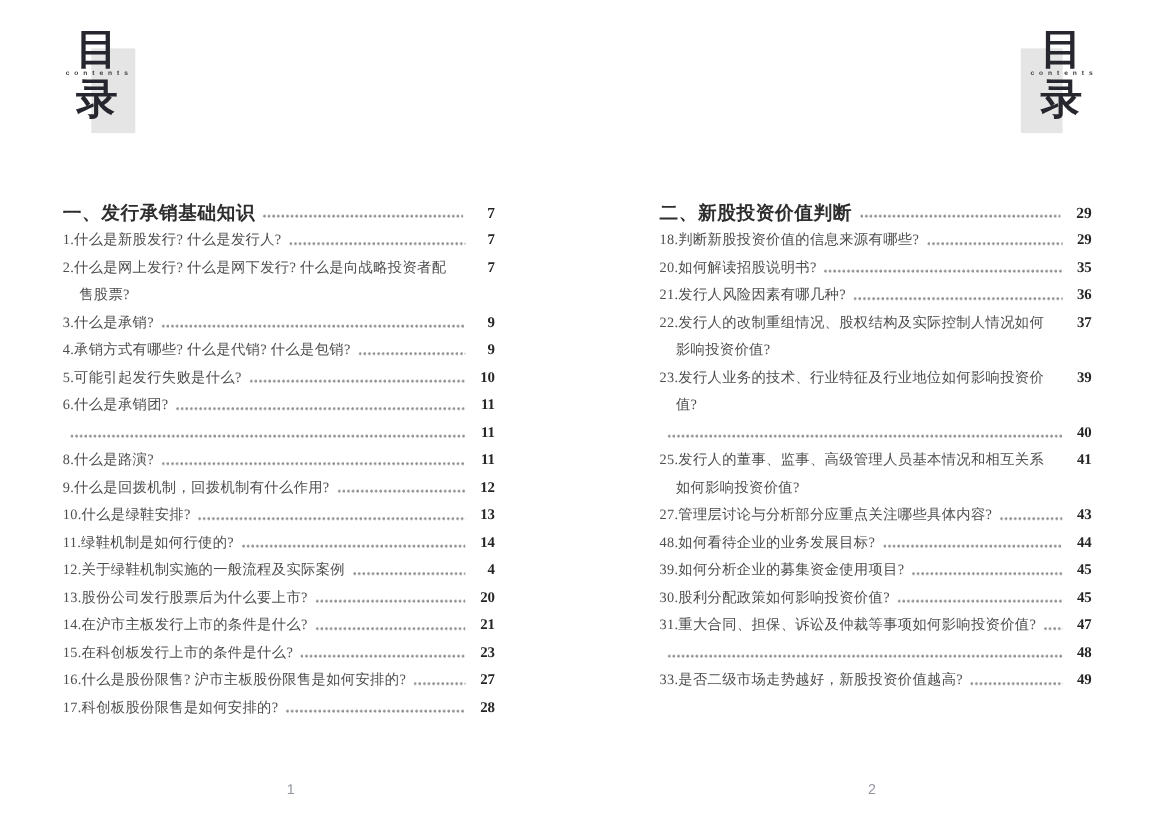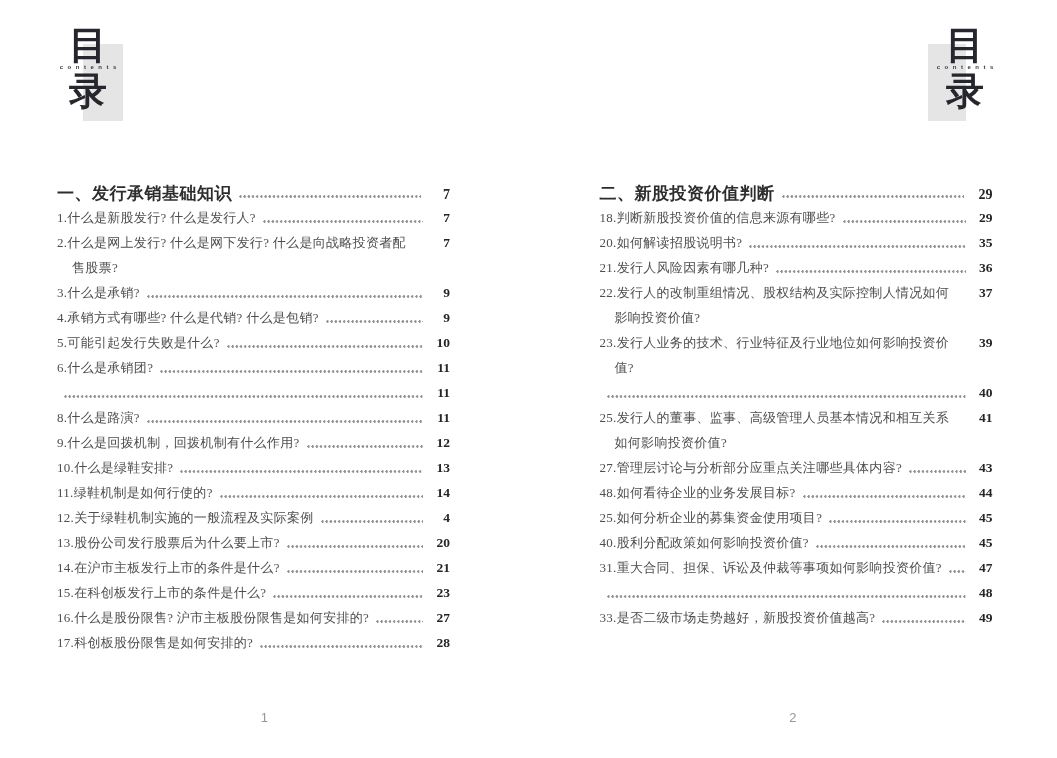--- a/index.html
+++ b/index.html
@@ -219,26 +219,26 @@
             <span class="item-text">27.管理层讨论与分析部分应重点关注哪些具体内容?</span>
             <span class="leader"></span>
             <span class="item-page">43</span>
           </div>
           <div class="item-row">
             <span class="item-text">48.如何看待企业的业务发展目标?</span>
             <span class="leader"></span>
             <span class="item-page">44</span>
           </div>
           <div class="item-row">
-            <span class="item-text">25.如何分析企业的募集资金使用项目?</span>
+            <span class="item-text">39.如何分析企业的募集资金使用项目?</span>
             <span class="leader"></span>
             <span class="item-page">45</span>
           </div>
           <div class="item-row">
-            <span class="item-text">40.股利分配政策如何影响投资价值?</span>
+            <span class="item-text">30.股利分配政策如何影响投资价值?</span>
             <span class="leader"></span>
             <span class="item-page">45</span>
           </div>
           <div class="item-row">
             <span class="item-text">31.重大合同、担保、诉讼及仲裁等事项如何影响投资价值?</span>
             <span class="leader"></span>
             <span class="item-page">47</span>
           </div>
           <div class="item-row">
             <span class="leader"></span>

